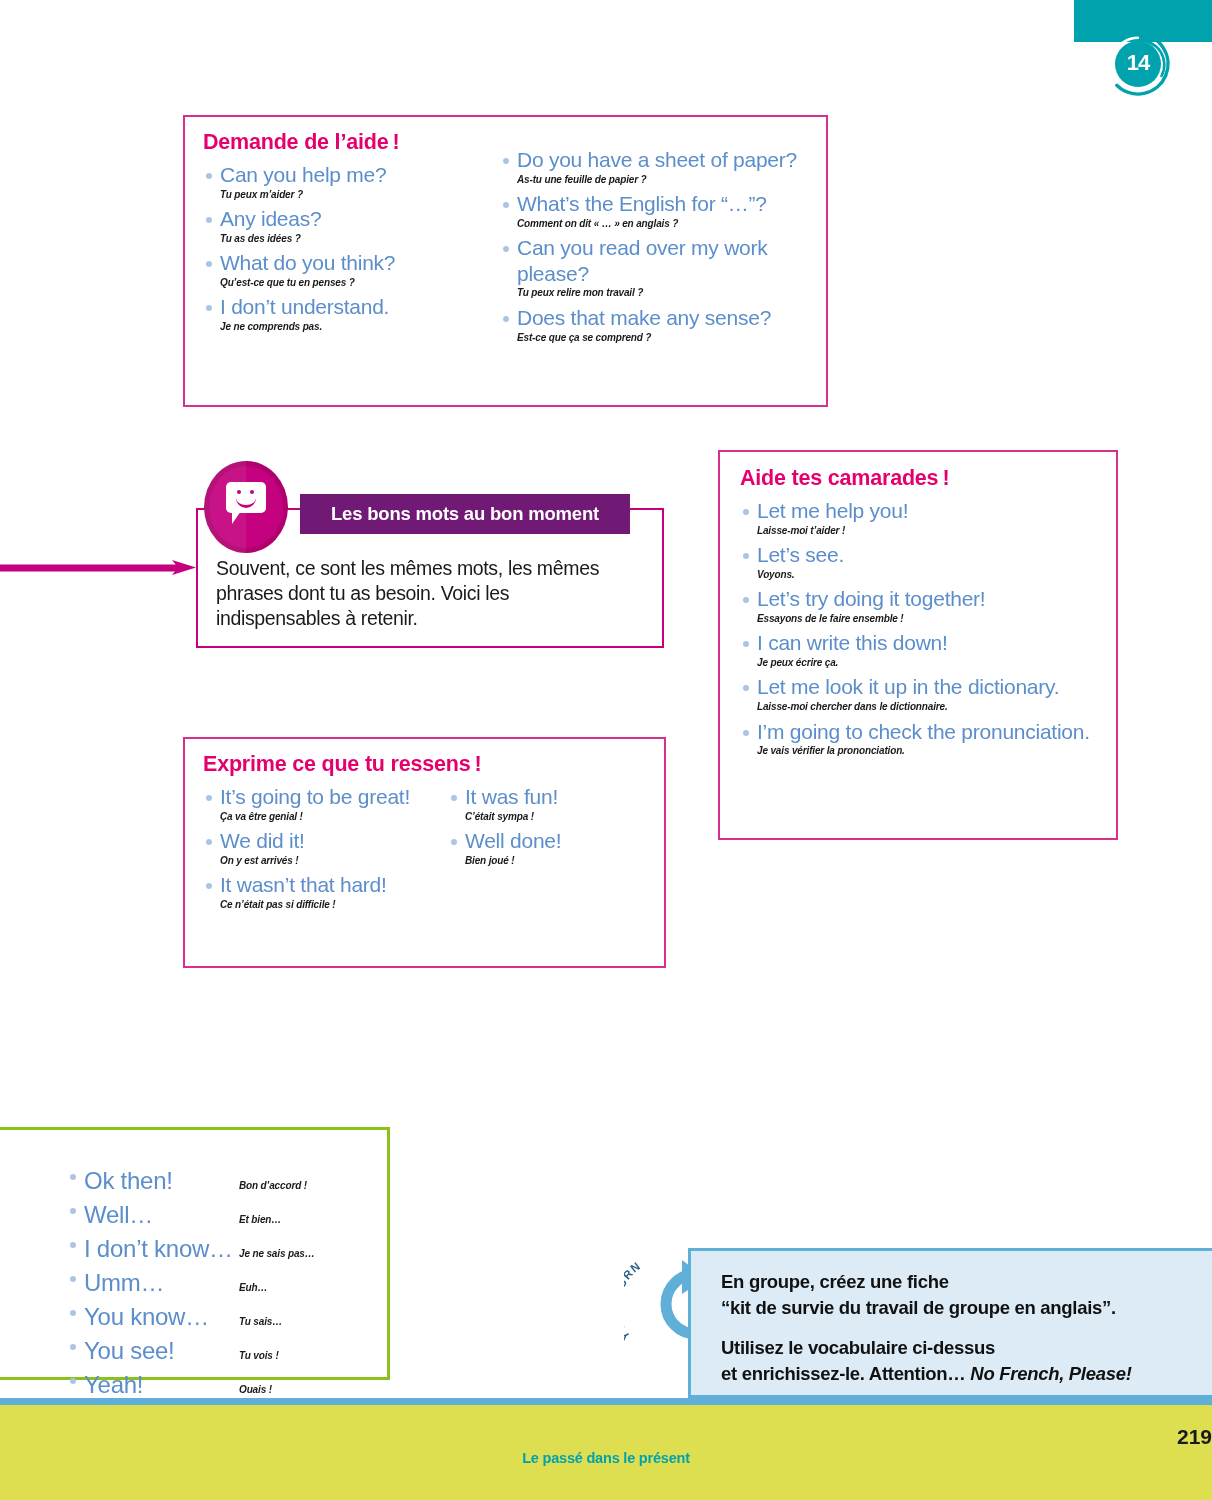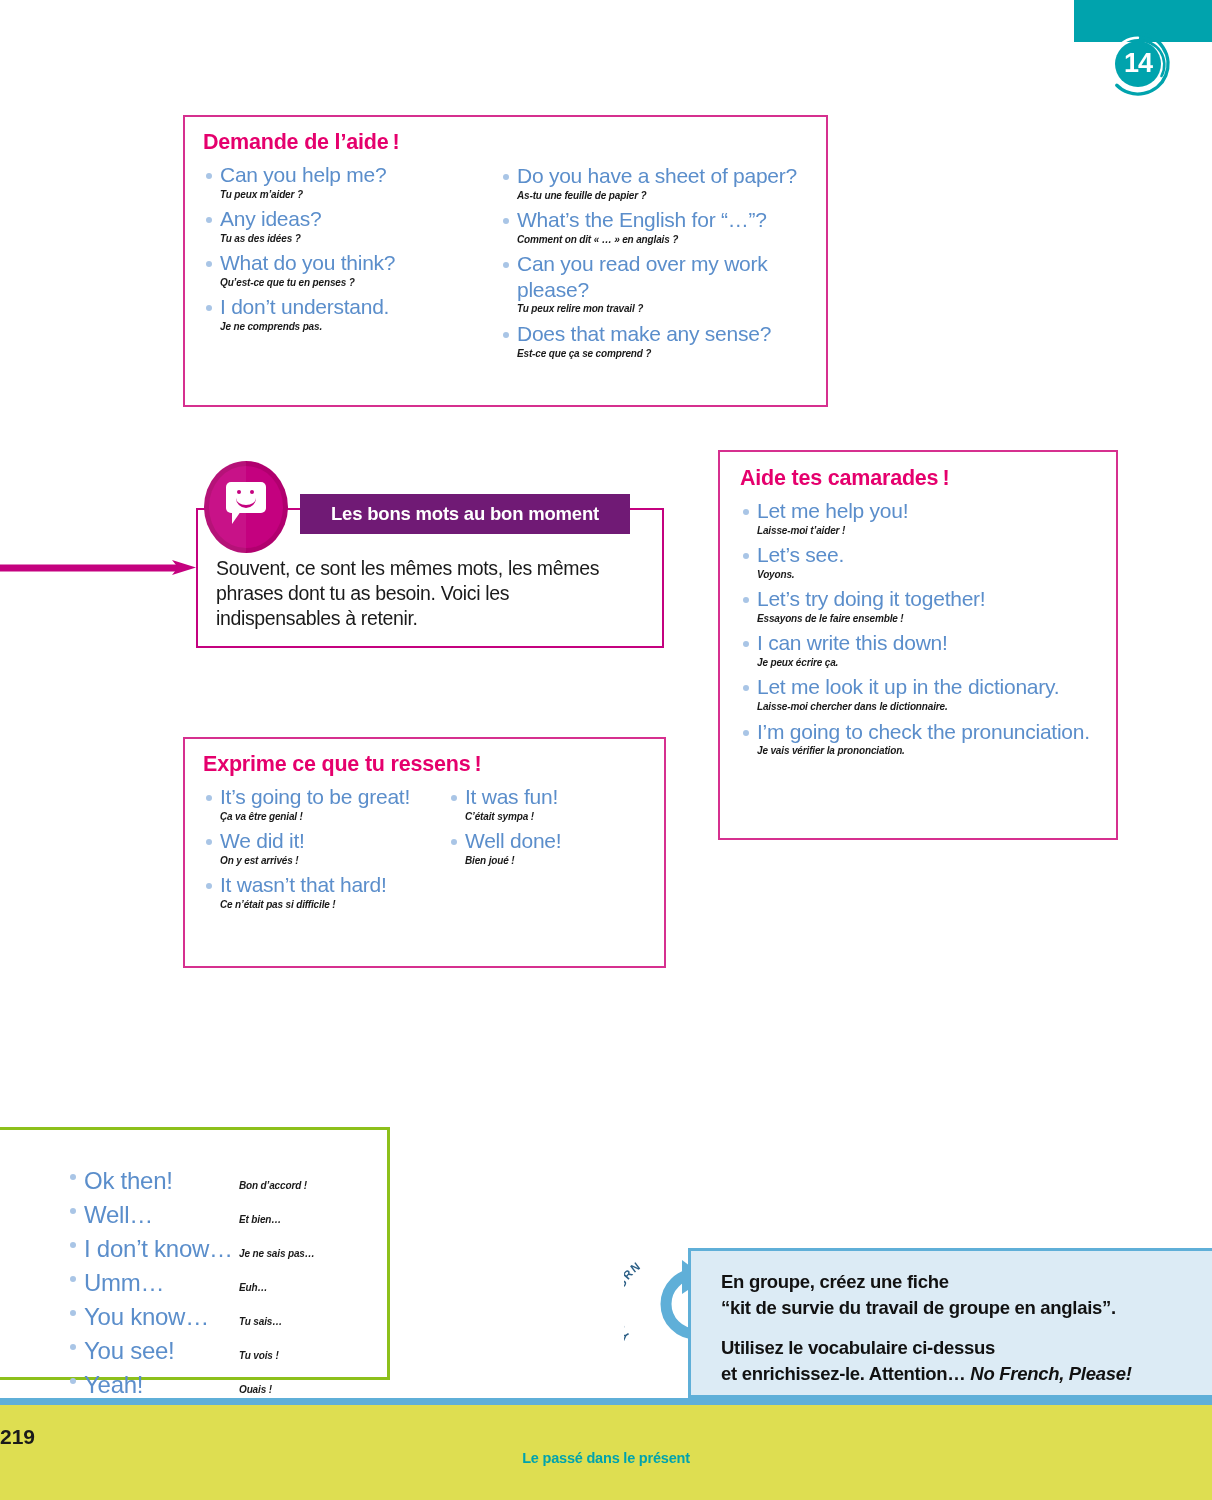--- a/index.html
+++ b/index.html
@@ -14,21 +14,21 @@
   .chapter-bar{
     position:absolute;left:1074px;top:0;width:138px;height:42px;
     background:#00A3AD;
   }
   .chapter-badge{
     position:absolute;left:1100px;top:26px;width:76px;height:76px;
   }
   .chapter-badge .num{
     position:absolute;left:0;top:0;width:76px;height:76px;
     display:flex;align-items:center;justify-content:center;
-    color:#ffffff;font-size:27px;font-weight:bold;
+    color:#ffffff;font-size:22px;font-weight:bold;
     letter-spacing:-1px;
     padding-bottom:2px;box-sizing:border-box;
   }
 
   
   .pink-box{
     position:absolute;
     border:2.2px solid #D6308F;
     background:#ffffff;
     box-sizing:border-box;
@@ -150,21 +150,21 @@
   }
 
   
   .footer-rule{
     position:absolute;left:0;top:1398px;width:1212px;height:7px;background:#5FAFD8;
   }
   .footer-bar{
     position:absolute;left:0;top:1405px;width:1212px;height:95px;background:#DEDE51;
   }
   .footer-page{
-    position:absolute;left:0;top:1425px;width:1212px;text-align:left;
+    position:absolute;left:0;top:1425px;width:1212px;text-align:right;
     color:#1a1a1a;font-size:21px;font-weight:bold;
   }
   .footer-sub{
     position:absolute;left:0;top:1450px;width:1212px;text-align:center;
     color:#00A3AD;font-size:14.5px;font-weight:bold;letter-spacing:-0.2px;
   }
 </style>
 </head>
 <body>
 
@@ -194,21 +194,21 @@
       <li>
         <div class="en">What do you think?</div>
         <div class="fr">Qu’est-ce que tu en penses ?</div>
       </li>
       <li>
         <div class="en">I don’t understand.</div>
         <div class="fr">Je ne comprends pas.</div>
       </li>
     </ul>
   </div>
-  <div class="col col-right" style="padding-top:46px;">
+  <div class="col col-right" style="padding-top:30px;">
     <ul class="phrases">
       <li>
         <div class="en">Do you have a sheet of paper?</div>
         <div class="fr">As-tu une feuille de papier ?</div>
       </li>
       <li>
         <div class="en">What’s the English for “…”?</div>
         <div class="fr">Comment on dit « … » en anglais ?</div>
       </li>
       <li>

